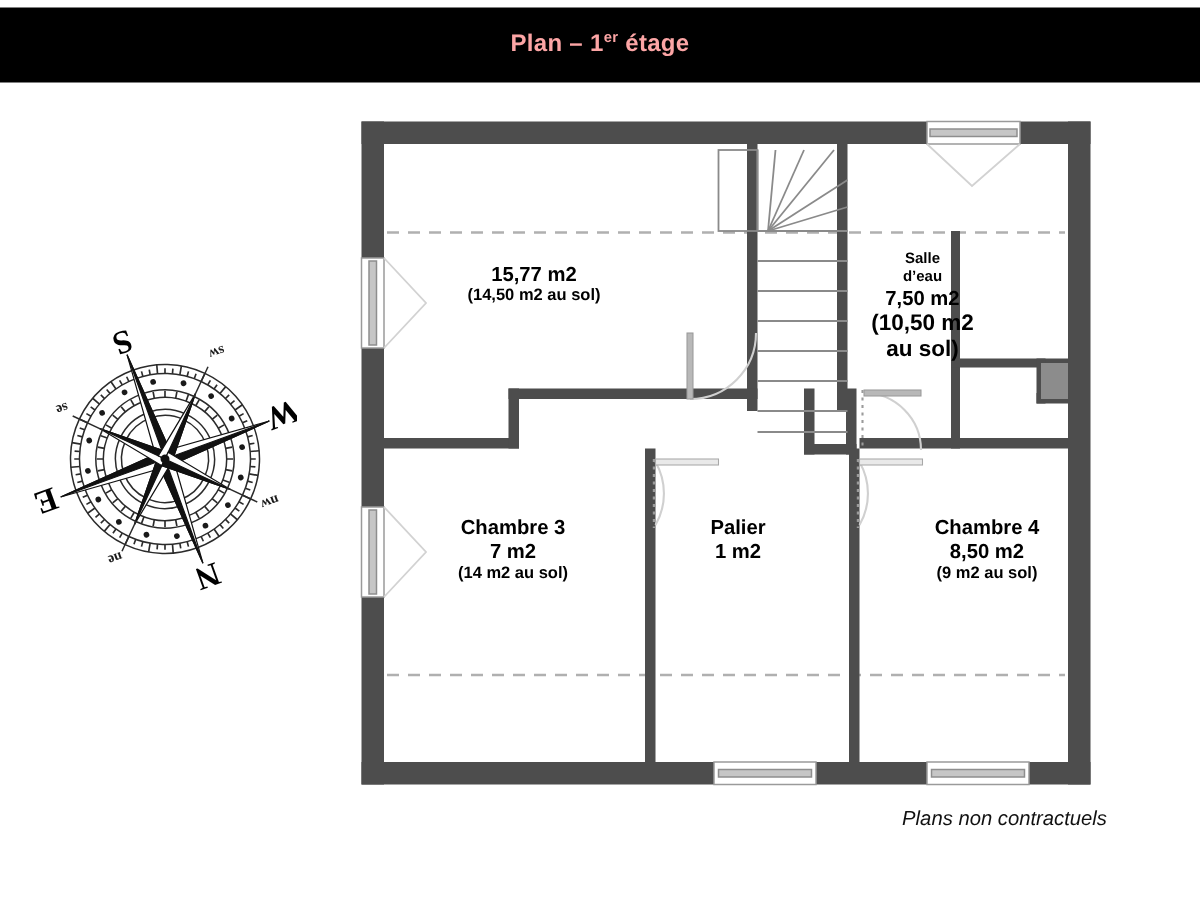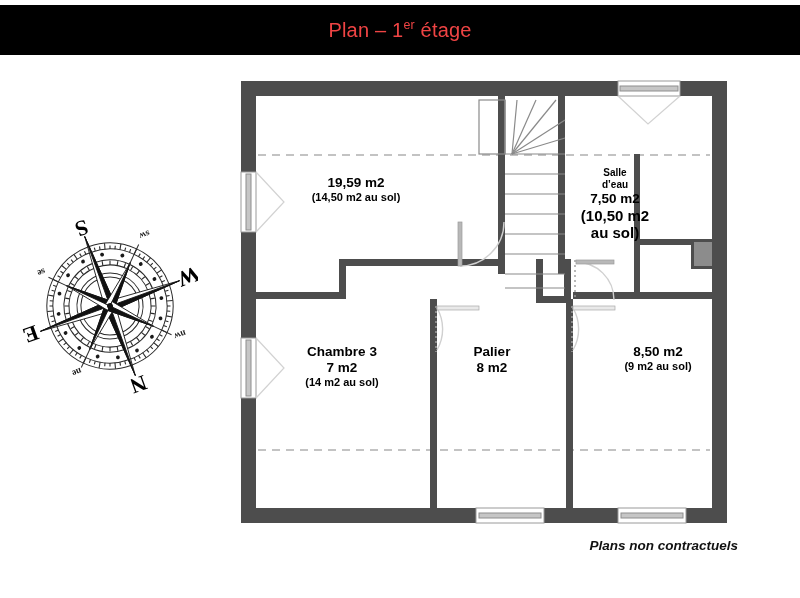--- a/index.html
+++ b/index.html
@@ -22,40 +22,40 @@
     left: 0;
     top: 5px;
     width: 800px;
     height: 50px;
     background: #000000;
     display: flex;
     align-items: center;
     justify-content: center;
   }
   #title-text {
-    color: #ef4444;
-    font-size: 20px;
-    font-weight: 400;
+    color: #fca5a5;
+    font-size: 16px;
+    font-weight: 700;
     letter-spacing: .2px;
     white-space: nowrap;
   }
   #title-text sup {
     font-size: .62em;
     vertical-align: super;
     line-height: 0;
   }
 
   
   #footer-note {
     position: absolute;
     right: 62px;
     top: 538px;
     font-size: 13.5px;
     font-style: italic;
-    font-weight: 700;
+    font-weight: 400;
     color: #111;
     white-space: nowrap;
   }
 
   
   #compass {
     position: absolute;
     left: 22px;
     top: 218px;
     width: 176px;
@@ -421,41 +421,42 @@
 
     <g>
       <path d="M337 232 A 42 42 0 0 1 337 274" fill="none" stroke="#d0d0d0" stroke-width="1.4"></path>
       <rect x="337" y="230" width="42" height="4" fill="#e9e9e9" stroke="#a8a8a8" stroke-width=".7"></rect>
       <line x1="336" y1="230" x2="336" y2="276" stroke="#9b9b9b" stroke-width="1.6" stroke-dasharray="2 3"></line>
     </g>
   </g>
 </svg>
 
 <div class="room-label" id="label-chambre2">
-  <span class="rl-area">19,59 m2</span>
+  <span class="rl-area">15,77 m2</span>
   <span class="rl-sub">(14,50 m2 au sol)</span>
 </div>
 
 <div class="room-label" id="label-salledeau">
   <span class="rl-name">Salle</span>
   <span class="rl-name">d’eau</span>
   <span class="rl-area">7,50 m2</span>
   <span class="rl-sub">(10,50 m2</span>
   <span class="rl-sub">au sol)</span>
 </div>
 
 <div class="room-label" id="label-chambre3">
   <span class="rl-name">Chambre 3</span>
   <span class="rl-area">7 m2</span>
   <span class="rl-sub">(14 m2 au sol)</span>
 </div>
 
 <div class="room-label" id="label-palier">
   <span class="rl-name">Palier</span>
-  <span class="rl-area">8 m2</span>
+  <span class="rl-area">1 m2</span>
 </div>
 
 <div class="room-label" id="label-chambre4">
+  <span class="rl-name">Chambre 4</span>
   <span class="rl-area">8,50 m2</span>
   <span class="rl-sub">(9 m2 au sol)</span>
 </div>
 
 <div id="footer-note">Plans non contractuels</div>
 
 </body></html>

